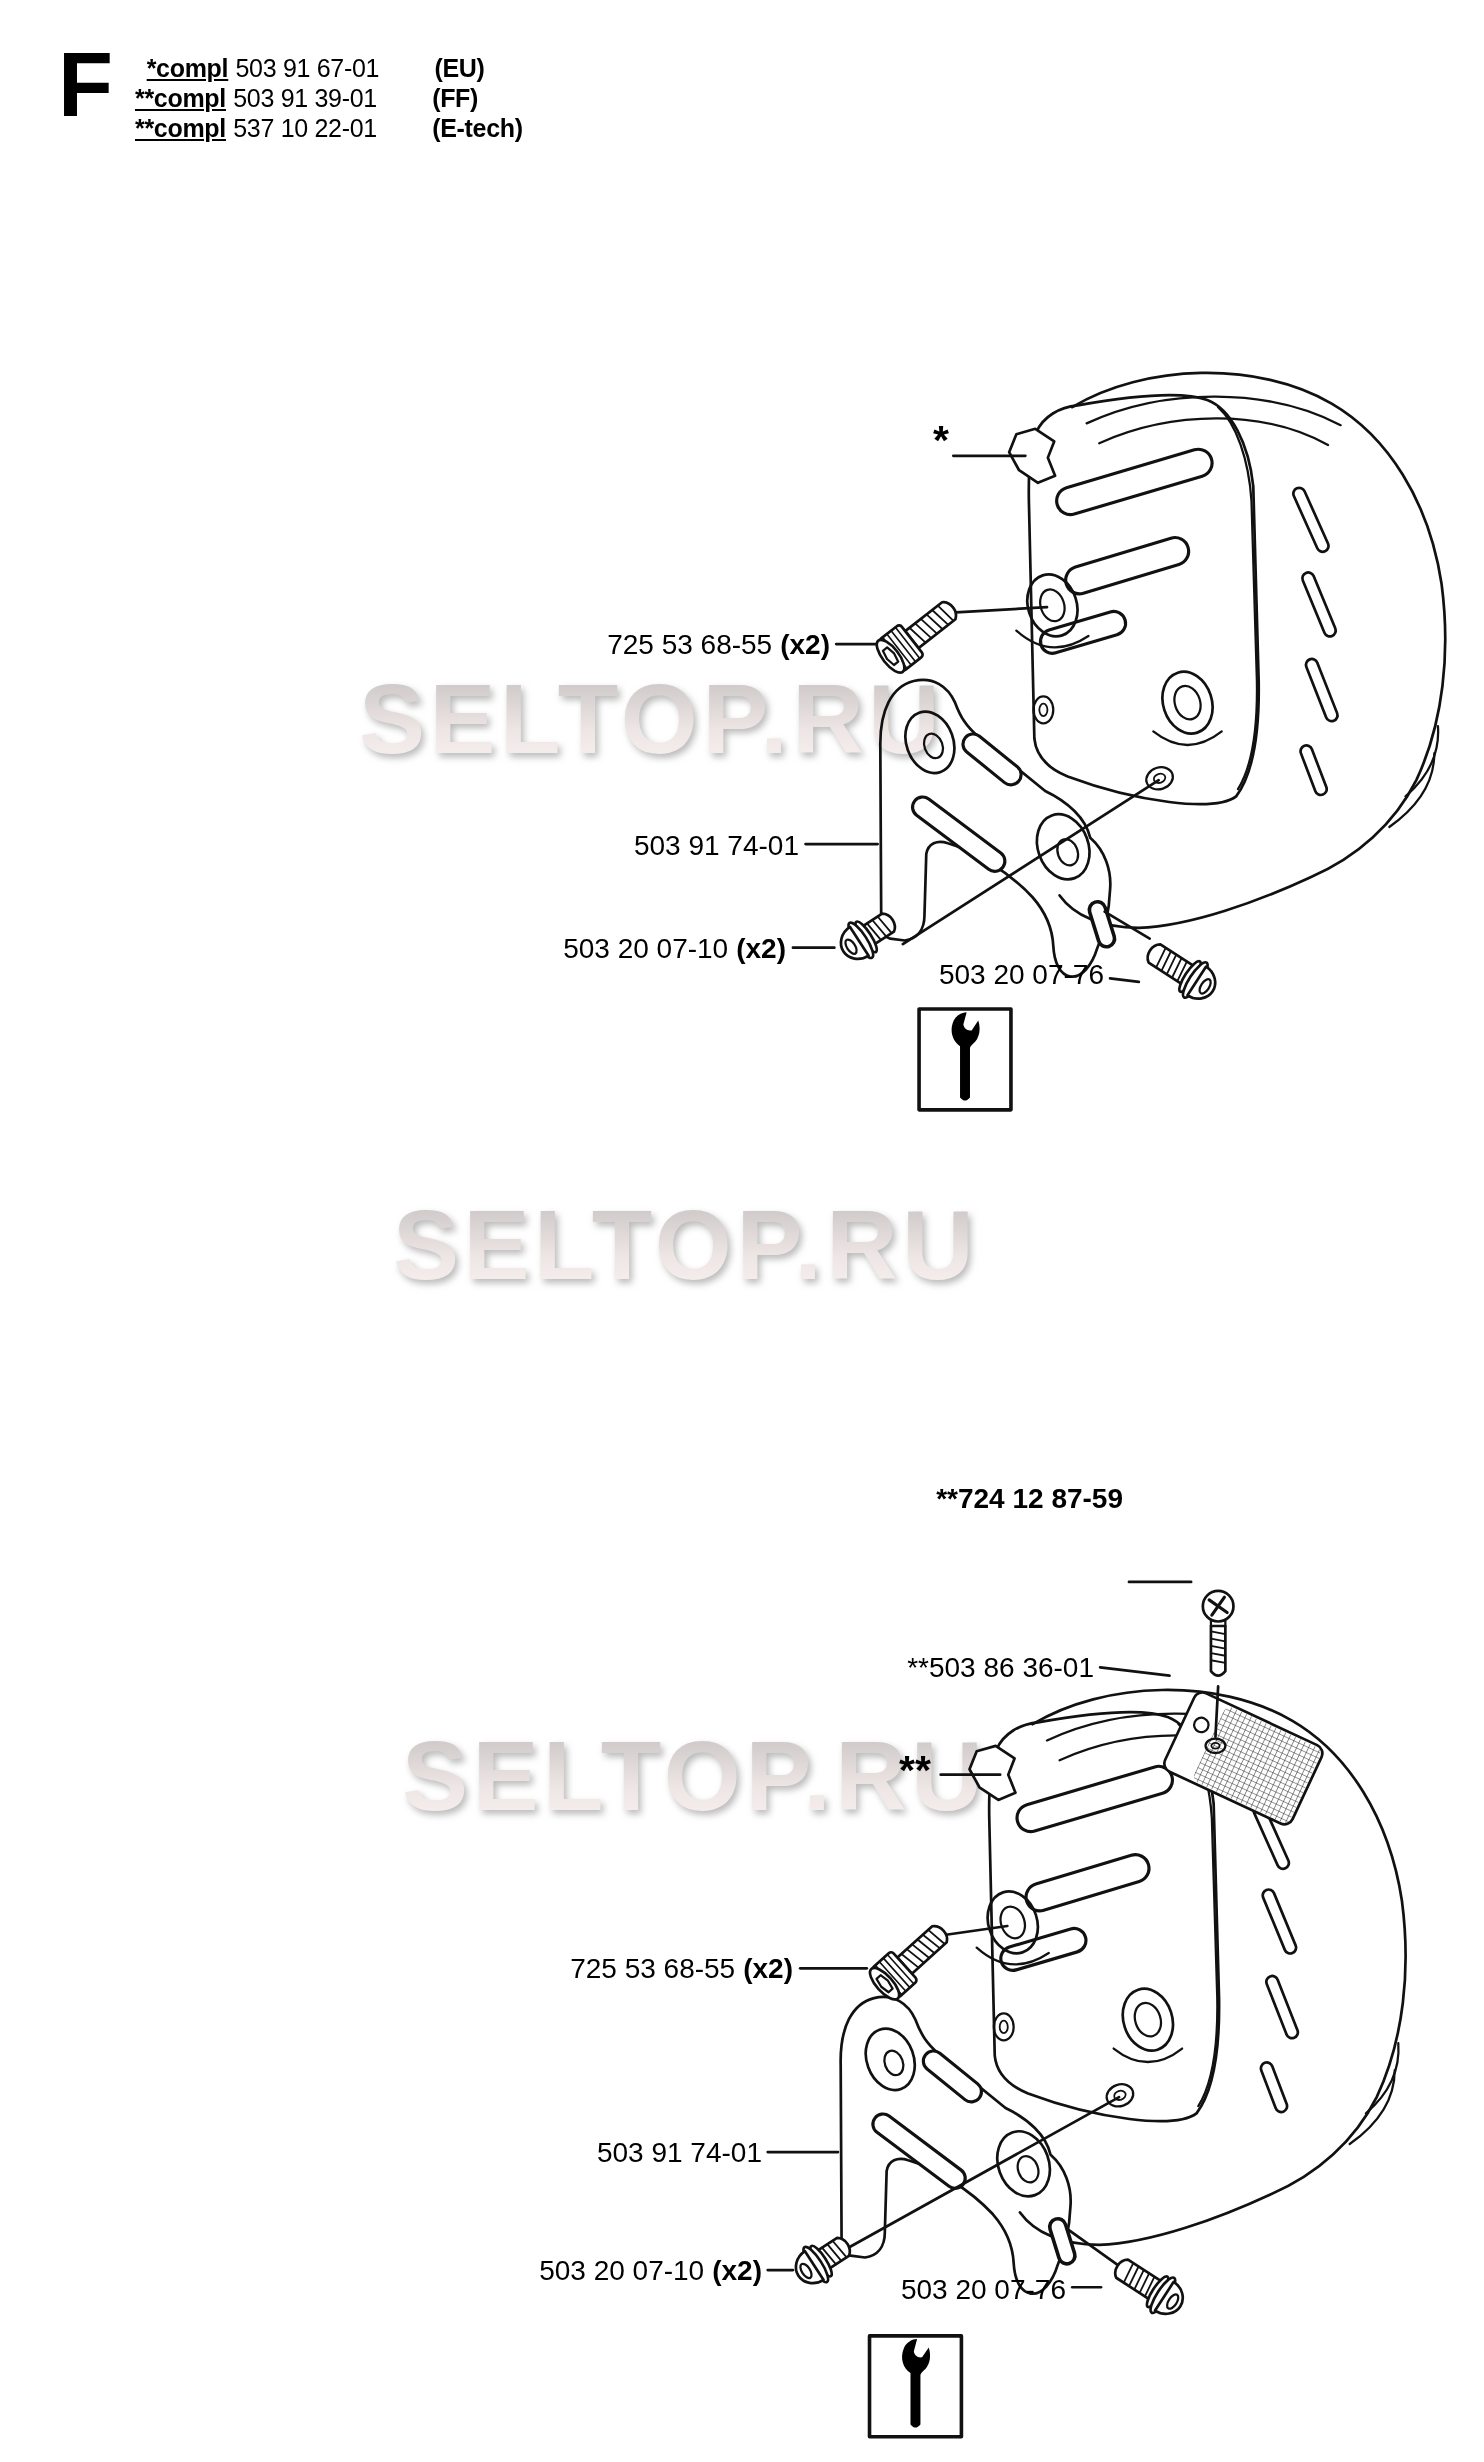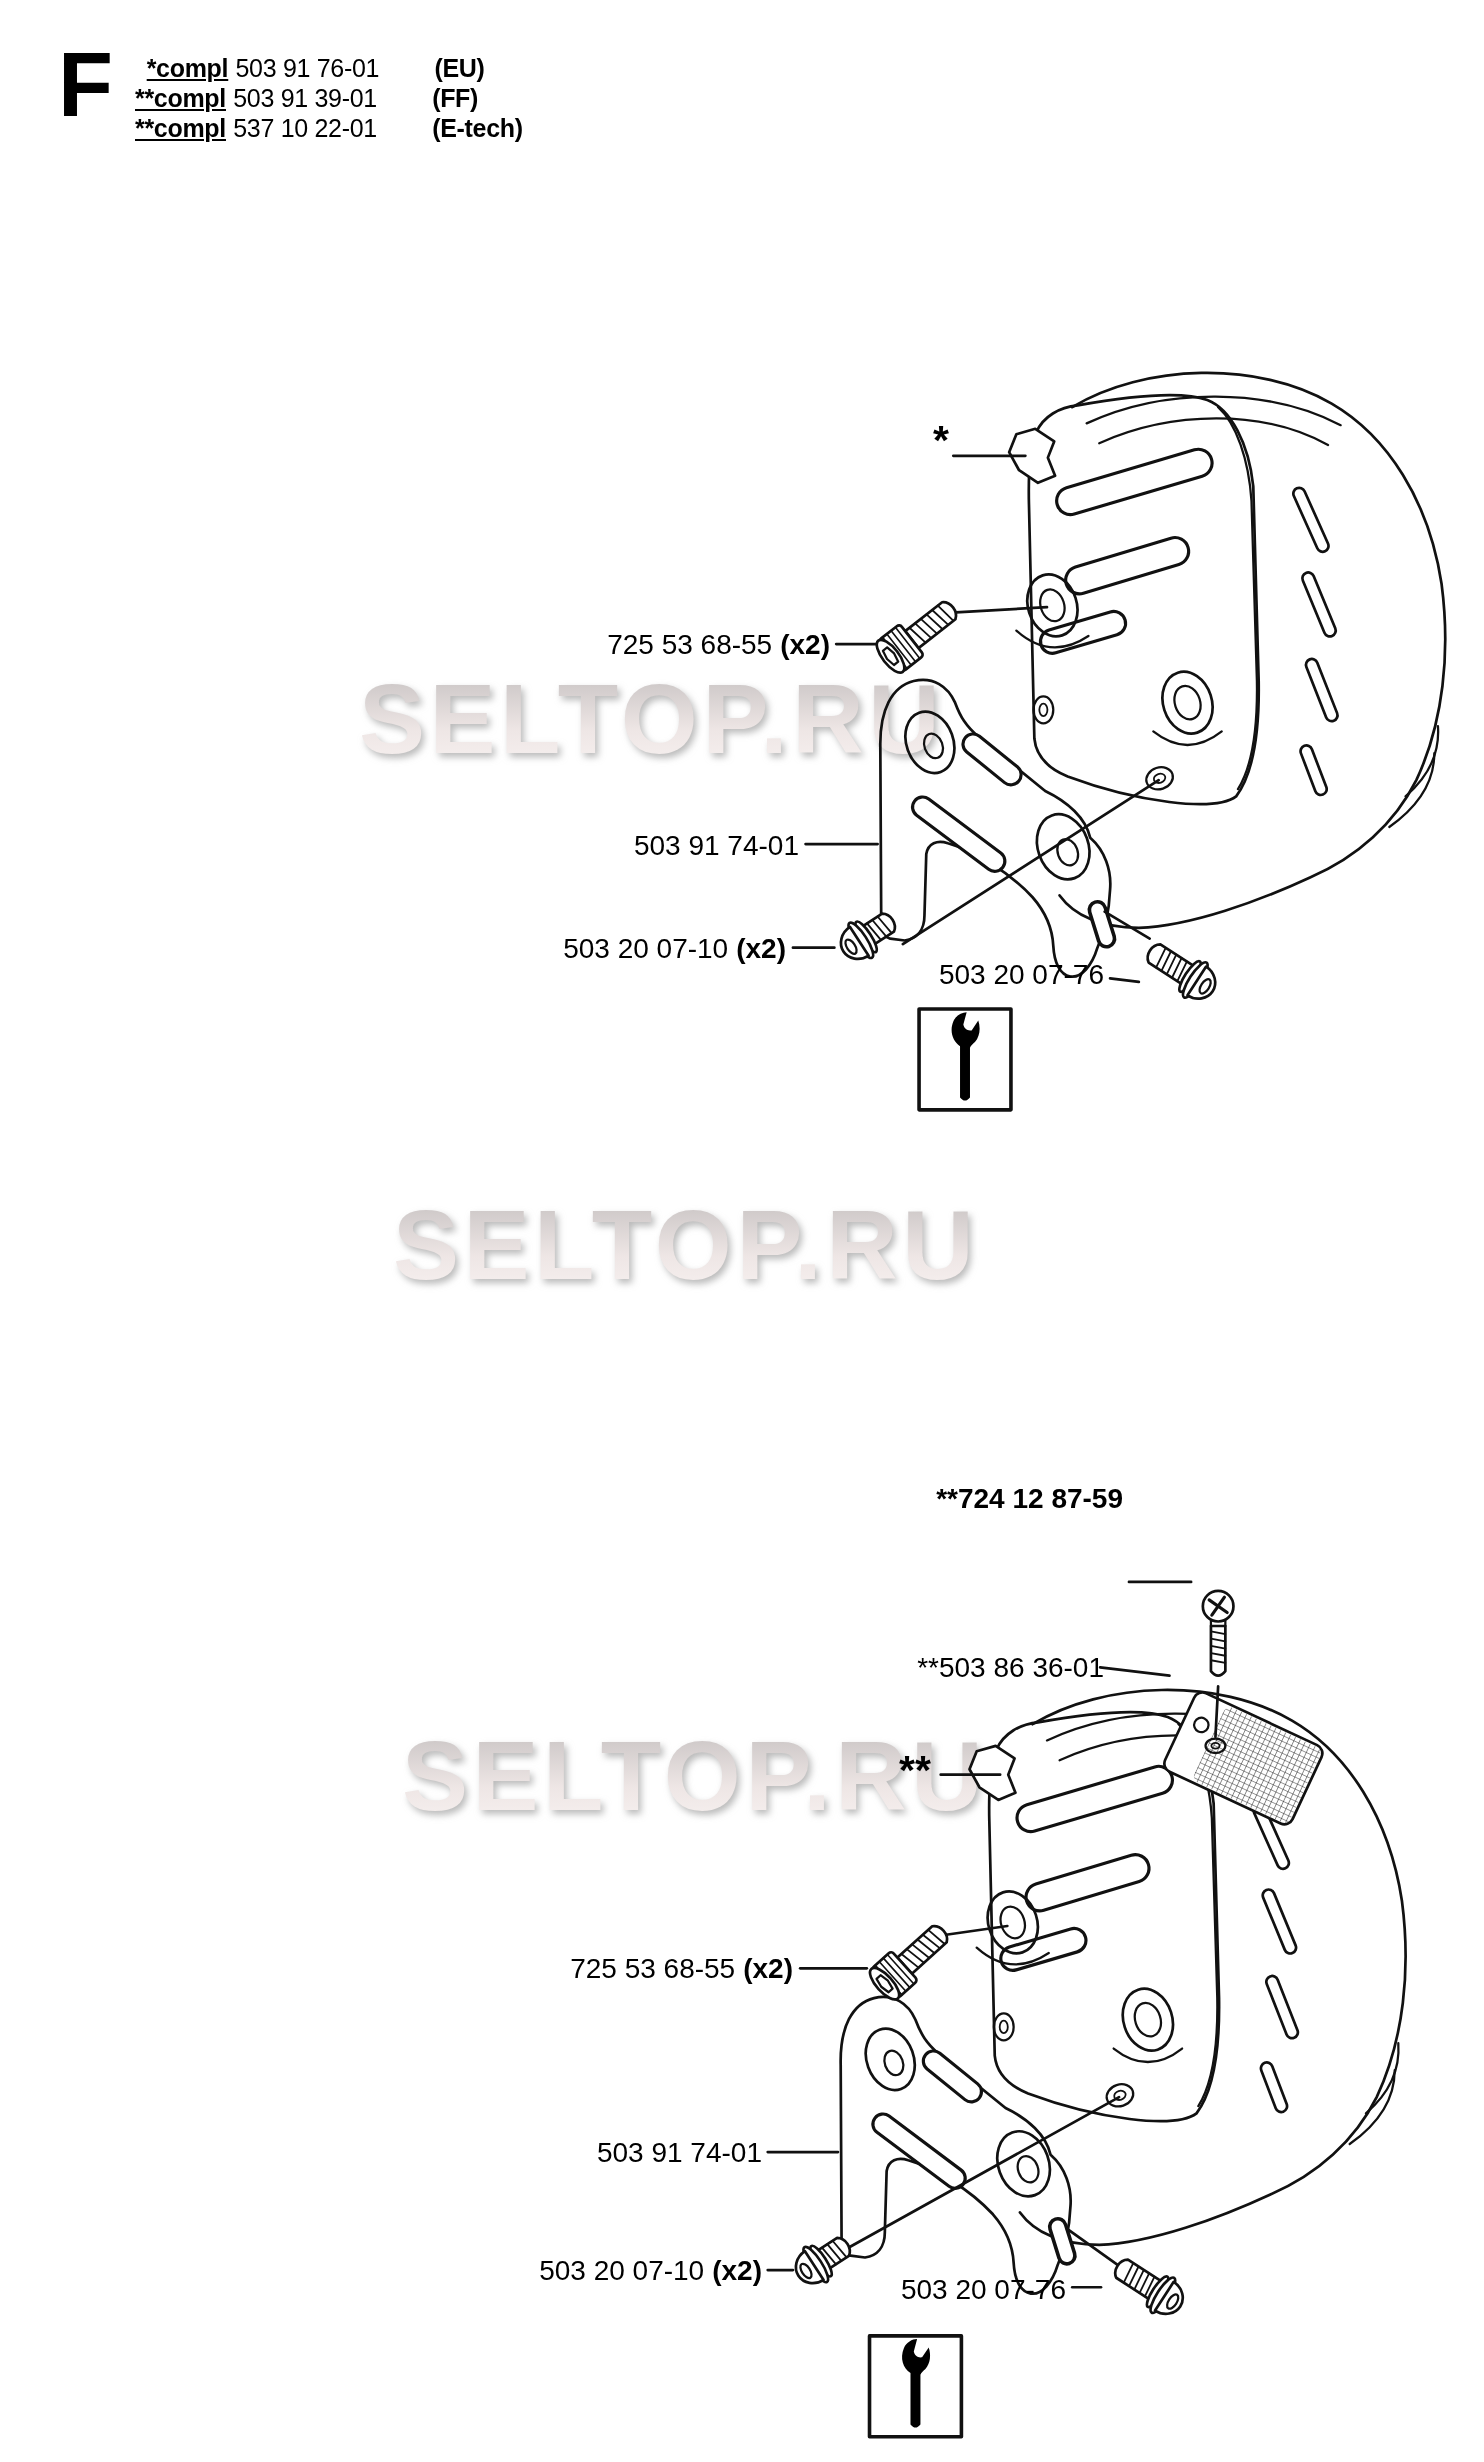--- a/index.html
+++ b/index.html
@@ -33,21 +33,21 @@
 </style>
 </head>
 <body>
 
 <div class="page">
 
   <div class="hdr">
     <div class="hdr-letter">F</div>
     <div class="hdr-lines">
       <div class="hdr-row indent">
-        <span class="pfx">*compl</span><span class="num">503 91 76-01</span><span class="var">(EU)</span>
+        <span class="pfx">*compl</span><span class="num">503 91 67-01</span><span class="var">(EU)</span>
       </div>
       <div class="hdr-row">
         <span class="pfx">**compl</span><span class="num">503 91 39-01</span><span class="var">(FF)</span>
       </div>
       <div class="hdr-row">
         <span class="pfx">**compl</span><span class="num">537 10 22-01</span><span class="var">(E-tech)</span>
       </div>
     </div>
   </div>
 
@@ -236,21 +236,21 @@
   <div class="co" style="right:699px;top:933px;">
     <span>503 20 07-10</span><span class="qty">(x2)</span>
   </div>
   <div class="co" style="right:381px;top:959px;">
     <span>503 20 07-76</span><span class="qty"></span>
   </div>
 
   <div class="co" style="right:362px;top:1483px;font-weight:bold;">
     <span>**724 12 87-59</span><span class="qty"></span>
   </div>
-  <div class="co" style="right:381px;top:1652px;">
+  <div class="co" style="right:391px;top:1652px;">
     <span>**503 86 36-01</span><span class="qty"></span>
   </div>
   <div class="marker" style="left:899px;top:1752px;">**</div>
   <div class="co" style="right:692px;top:1953px;">
     <span>725 53 68-55</span><span class="qty">(x2)</span>
   </div>
   <div class="co" style="right:723px;top:2137px;">
     <span>503 91 74-01</span><span class="qty"></span>
   </div>
   <div class="co" style="right:723px;top:2255px;">

